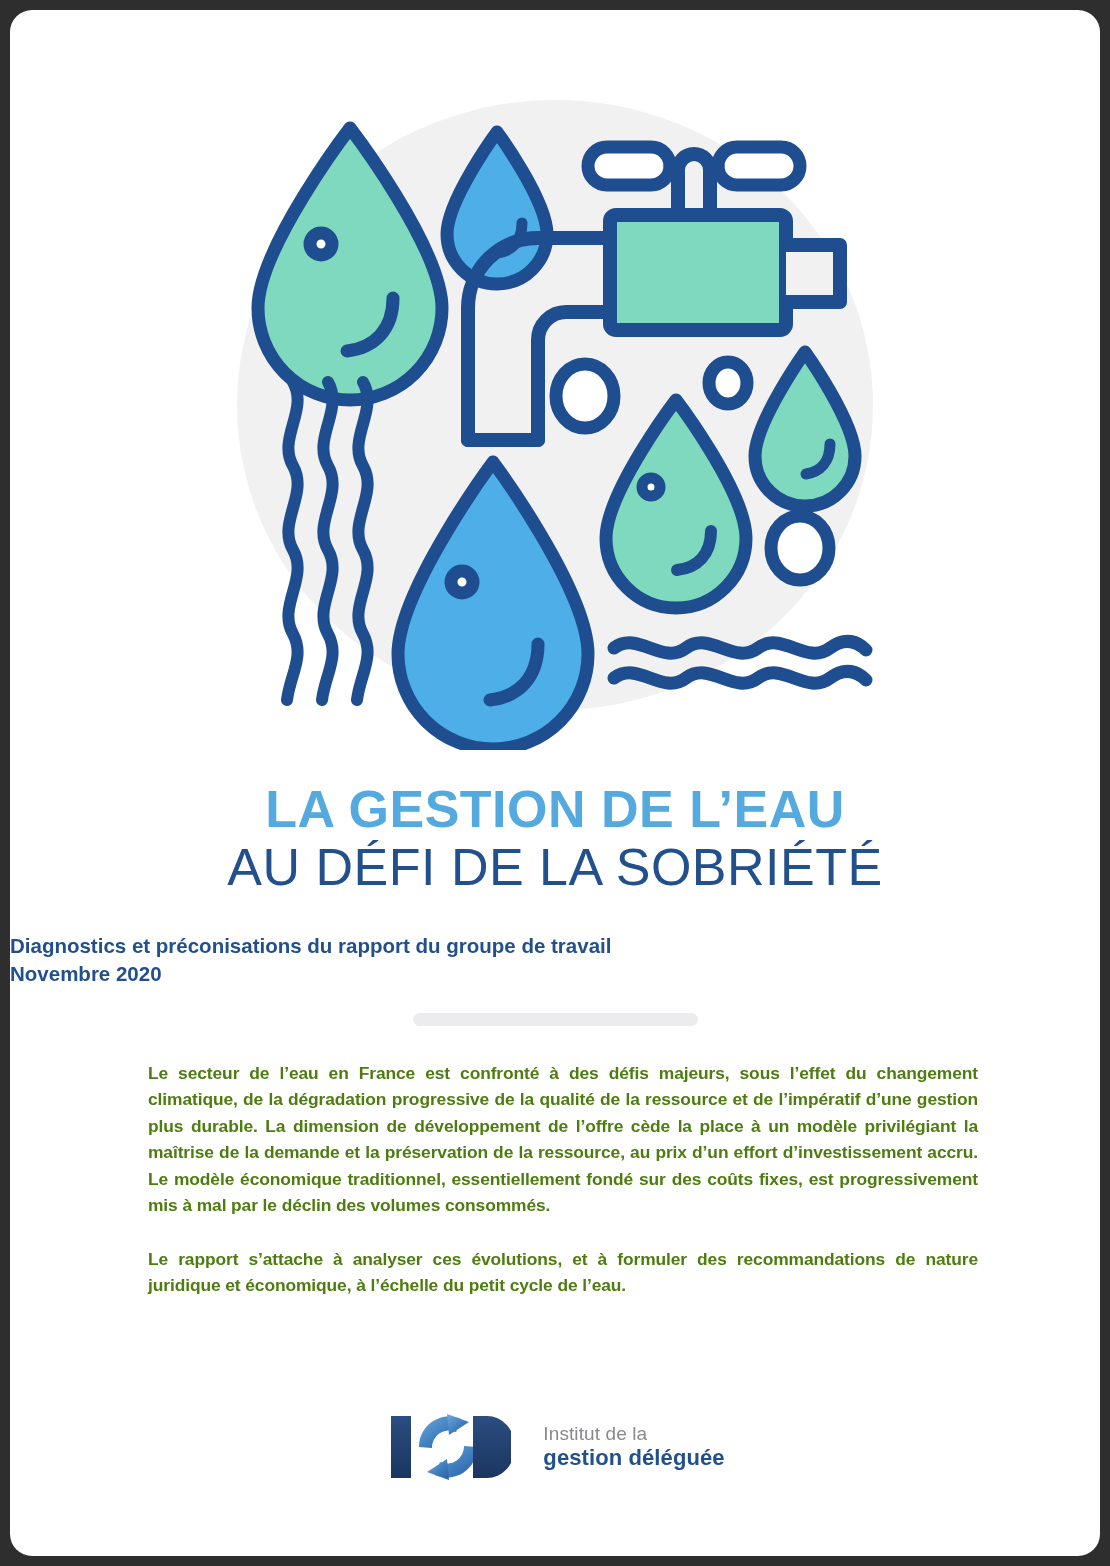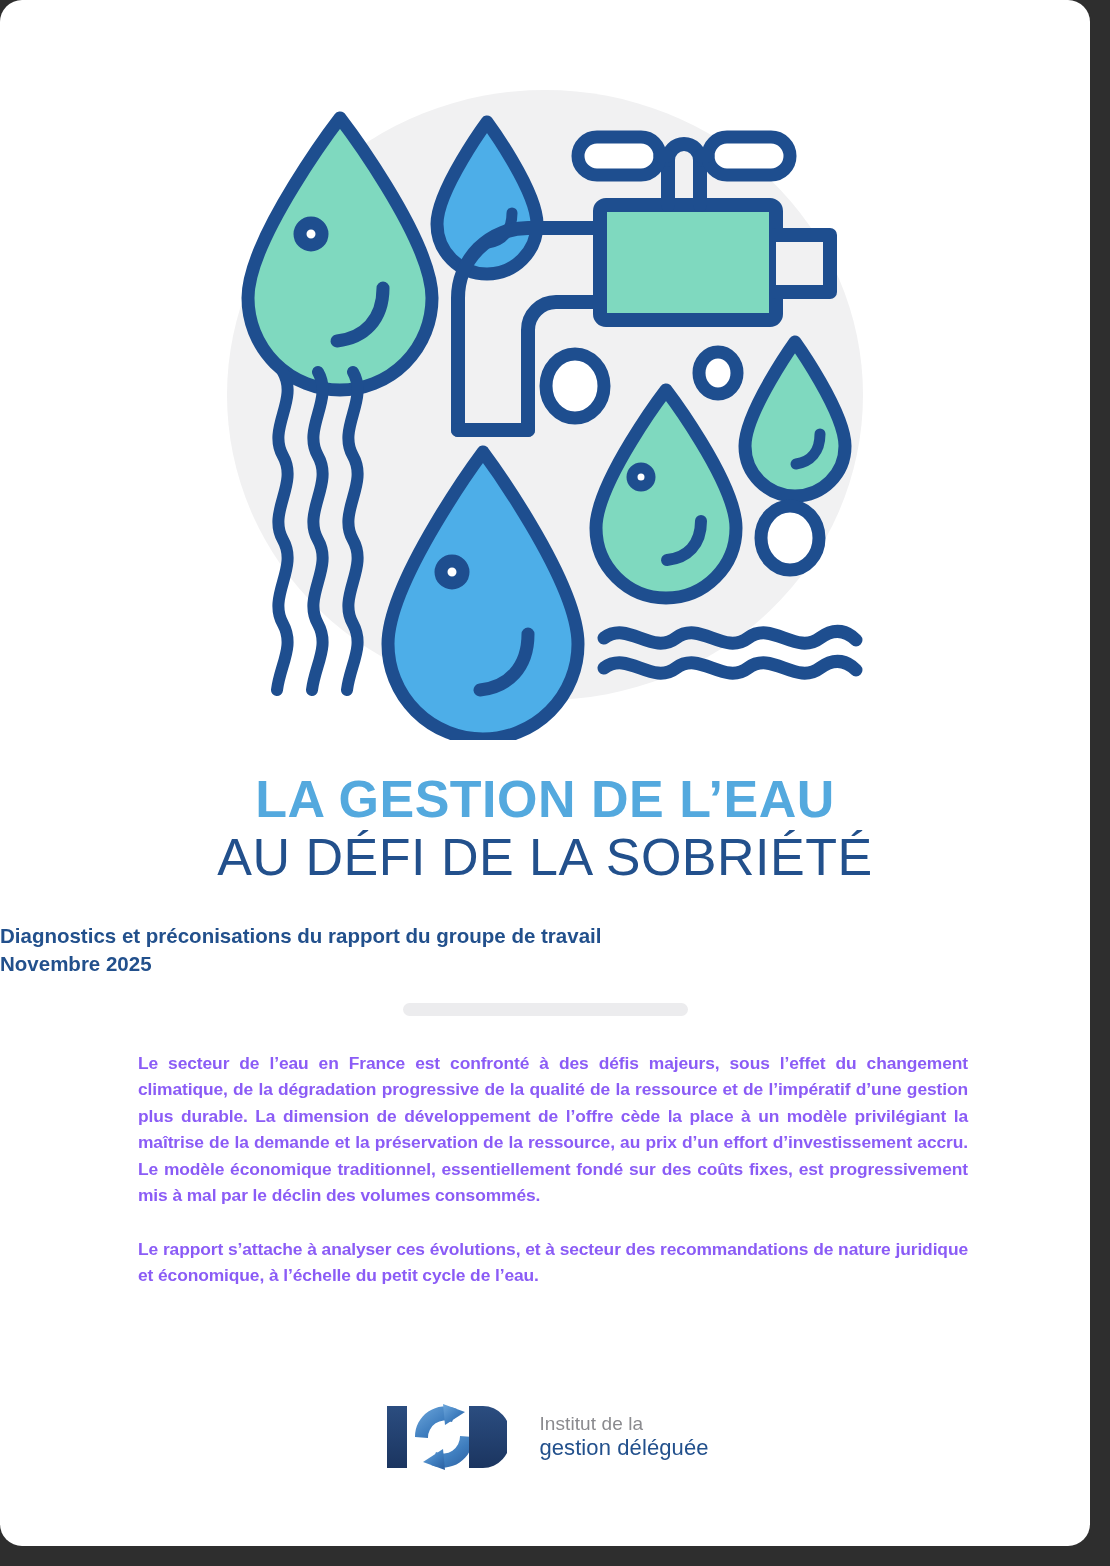--- a/index.html
+++ b/index.html
@@ -11,20 +11,21 @@
     font-family: "Liberation Sans", sans-serif;
     overflow: hidden;
   }
 
   .page-frame {
     position: absolute;
     left: 0; top: 0;
     width: 1110px;
     height: 1110px;
     background: #2e2e2e;
+    padding: 10px;
   }
 
   .page {
     position: relative;
     width: 1090px;
     height: 1546px;
     background: #ffffff;
     border-radius: 22px;
     overflow: hidden;
   }
@@ -90,21 +91,21 @@
     border-radius: 7px;
     background: #ececee;
   }
 
   
   .body-copy {
     position: absolute;
     left: 138px;
     top: 1050px;
     width: 830px;
-    color: #8b5cf6;
+    color: #4d7c0f;
   }
   .body-copy p {
     font-size: 17.4px;
     line-height: 1.52;
     text-align: justify;
     font-weight: bold;
     letter-spacing: -0.1px;
   }
   .body-copy p + p { margin-top: 27px; }
 
@@ -122,21 +123,21 @@
   .logo-mark { width: 126px; height: 78px; }
   .logo-mark svg { display: block; width: 100%; height: 100%; }
   .logo-text { line-height: 1.18; }
   .logo-text .lt1 {
     font-size: 19px;
     color: #8a8a8e;
     letter-spacing: 0.1px;
   }
   .logo-text .lt2 {
     font-size: 22px;
-    font-weight: normal;
+    font-weight: bold;
     color: #22508c;
     letter-spacing: 0.1px;
   }
 </style>
 </head>
 <body>
 
 <div class="page-frame">
   <div class="page">
 
@@ -195,30 +196,30 @@
       </svg>
     </div>
 
     <div class="title-block">
       <div class="title-line-1">LA GESTION DE L’EAU</div>
       <div class="title-line-2">AU DÉFI DE LA SOBRIÉTÉ</div>
     </div>
 
     <div class="subtitle">
       <div>Diagnostics et préconisations du rapport du groupe de travail</div>
-      <div>Novembre 2025</div>
+      <div>Novembre 2020</div>
     </div>
 
     <div class="divider-wrap">
       <div class="divider"></div>
     </div>
 
     <div class="body-copy">
       <p>Le secteur de l’eau en France est confronté à des défis majeurs, sous l’effet du changement climatique, de la dégradation progressive de la qualité de la ressource et de l’impératif d’une gestion plus durable. La dimension de développement de l’offre cède la place à un modèle privilégiant la maîtrise de la demande et la préservation de la ressource, au prix d’un effort d’investissement accru. Le modèle économique traditionnel, essentiellement fondé sur des coûts fixes, est progressivement mis à mal par le déclin des volumes consommés.</p>
-      <p>Le rapport s’attache à analyser ces évolutions, et à secteur des recommandations de nature juridique et économique, à l’échelle du petit cycle de l’eau.</p>
+      <p>Le rapport s’attache à analyser ces évolutions, et à formuler des recommandations de nature juridique et économique, à l’échelle du petit cycle de l’eau.</p>
     </div>
 
     <div class="footer-logo">
       <div class="logo-mark">
         <svg viewBox="0 0 126 78" xmlns="http://www.w3.org/2000/svg">
           <defs>
             <linearGradient id="navyGrad" x1="0" y1="0" x2="0" y2="1">
               <stop offset="0%" stop-color="#2b4d80"></stop>
               <stop offset="100%" stop-color="#1b3560"></stop>
             </linearGradient>

